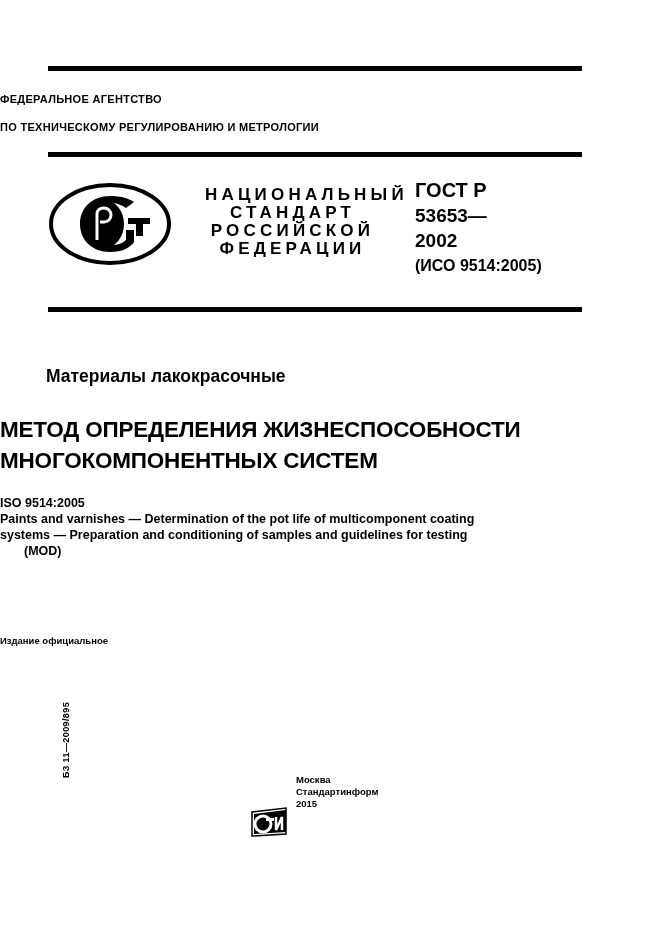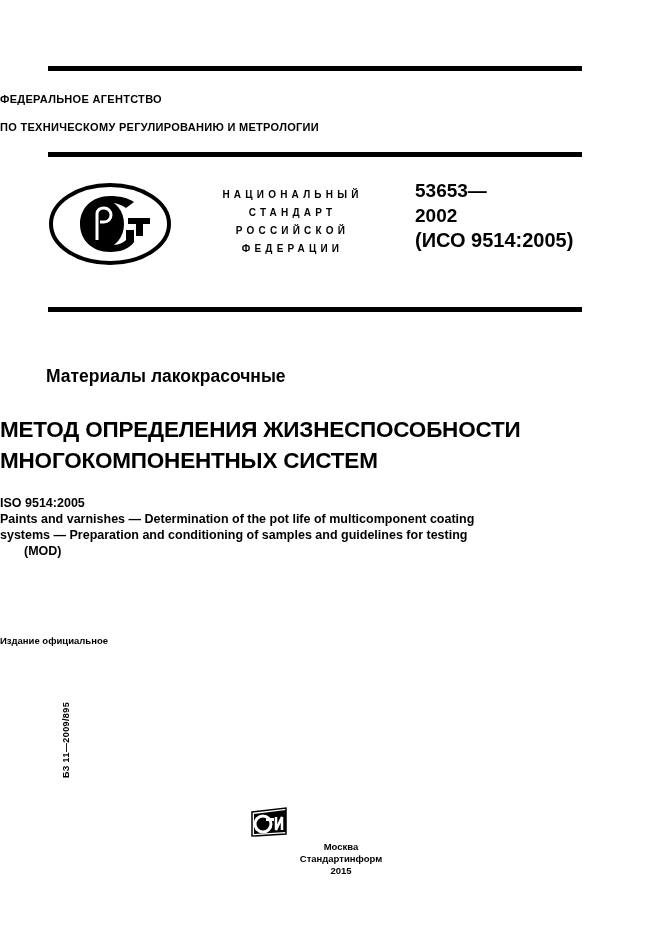--- a/index.html
+++ b/index.html
@@ -38,34 +38,34 @@
       width: 124px;
       height: 84px;
     }
     .natstd {
       position: absolute;
       left: 205px;
       top: 186px;
       width: 175px;
       text-align: center;
       font-weight: bold;
-      font-size: 10px;
+      font-size: 17px;
       letter-spacing: 4.2px;
       line-height: 18px;
     }
     .gost {
       position: absolute;
       left: 415px;
       top: 178px;
       font-weight: bold;
       font-size: 19px;
       line-height: 25px;
     }
     .gost .l1 { font-size: 20px; }
-    .gost .l4 { font-size: 20px; }
+    .gost .l4 { font-size: 16px; }
 
     .subject { top: 366px; font-size: 17.5px; padding-left: 46px; }
     .title1 { top: 417px; font-size: 22.5px; letter-spacing: -0.2px; }
     .title2 { top: 448px; font-size: 22.5px; letter-spacing: -0.2px; }
 
     .iso-num { top: 496px; font-size: 12.5px; }
     .iso-l1 { top: 512px; font-size: 12.5px; }
     .iso-l2 { top: 528px; font-size: 12.5px; }
     .iso-l3 { top: 544px; font-size: 12.5px; margin-left: 24px; }
 
@@ -89,23 +89,22 @@
     .pub-logo {
       position: absolute;
       left: 246px;
       top: 806px;
       width: 46px;
       height: 32px;
     }
     .pub {
       position: absolute;
       left: 296px;
-      top: 841px;
+      top: 774px;
       width: 90px;
-      text-align: center;
       font-weight: bold;
       font-size: 9.5px;
       line-height: 12px;
     }
   </style>
 </head>
 <body>
 
 <div class="rule" style="top:66px;"></div>
 
@@ -124,20 +123,21 @@
 </svg>
 
 <div class="natstd">
   <div>НАЦИОНАЛЬНЫЙ</div>
   <div>СТАНДАРТ</div>
   <div>РОССИЙСКОЙ</div>
   <div>ФЕДЕРАЦИИ</div>
 </div>
 
 <div class="gost">
+  <div class="l1">ГОСТ Р</div>
   <div>53653—</div>
   <div>2002</div>
   <div class="l4">(ИСО 9514:2005)</div>
 </div>
 
 <div class="rule" style="top:307px;"></div>
 
 <div class="center subject">Материалы лакокрасочные</div>
 <div class="center title1">МЕТОД ОПРЕДЕЛЕНИЯ ЖИЗНЕСПОСОБНОСТИ</div>
 <div class="center title2">МНОГОКОМПОНЕНТНЫХ СИСТЕМ</div>

